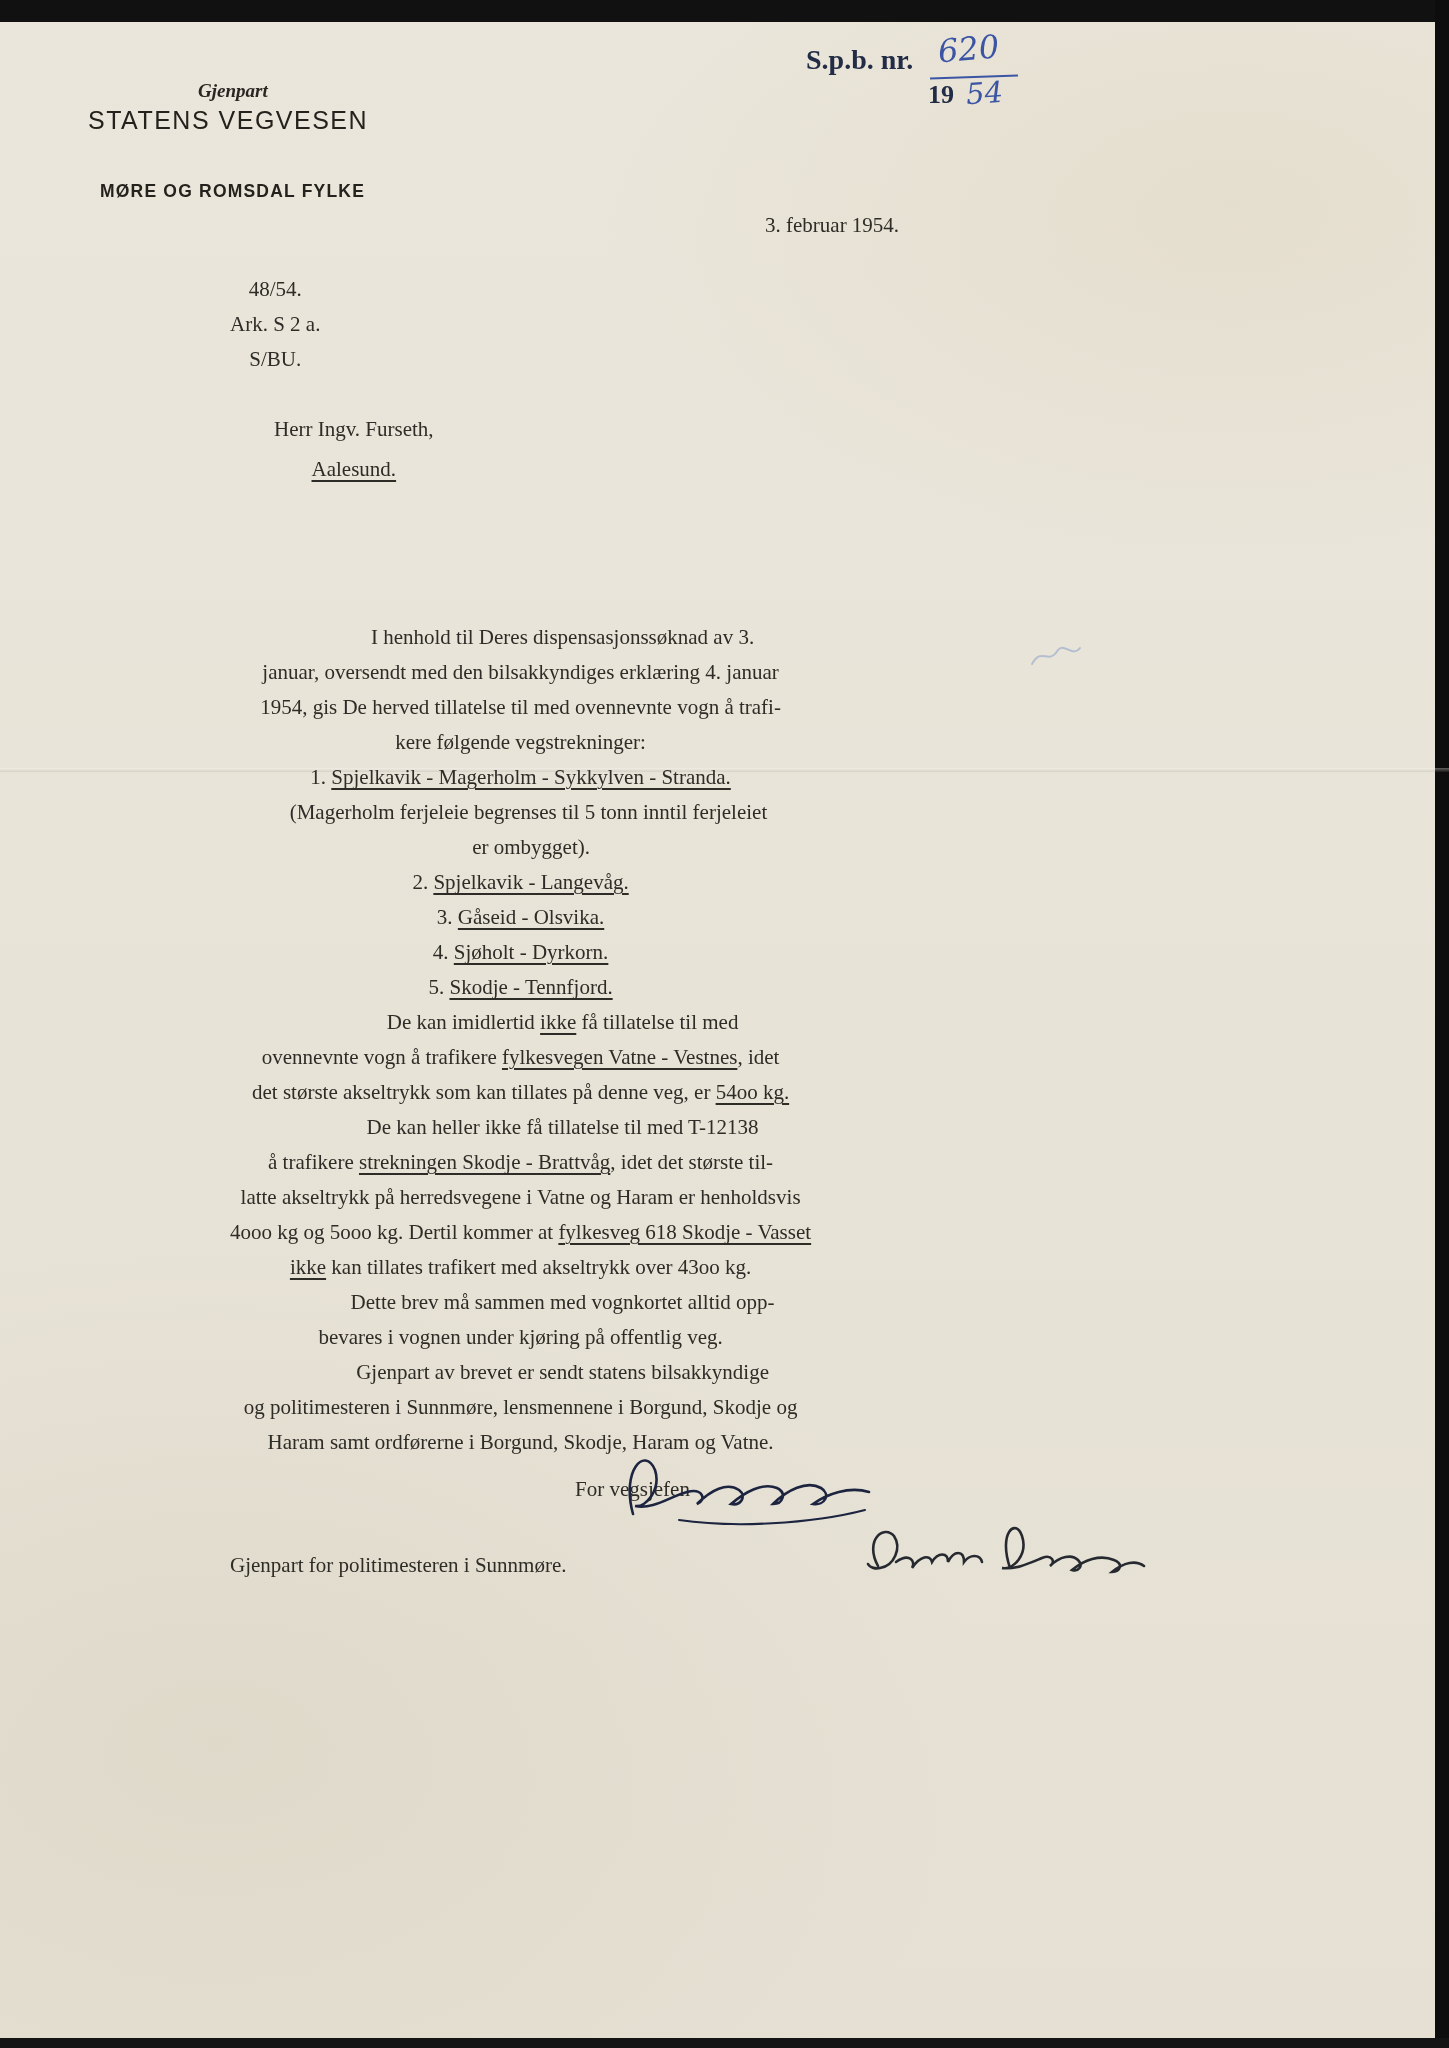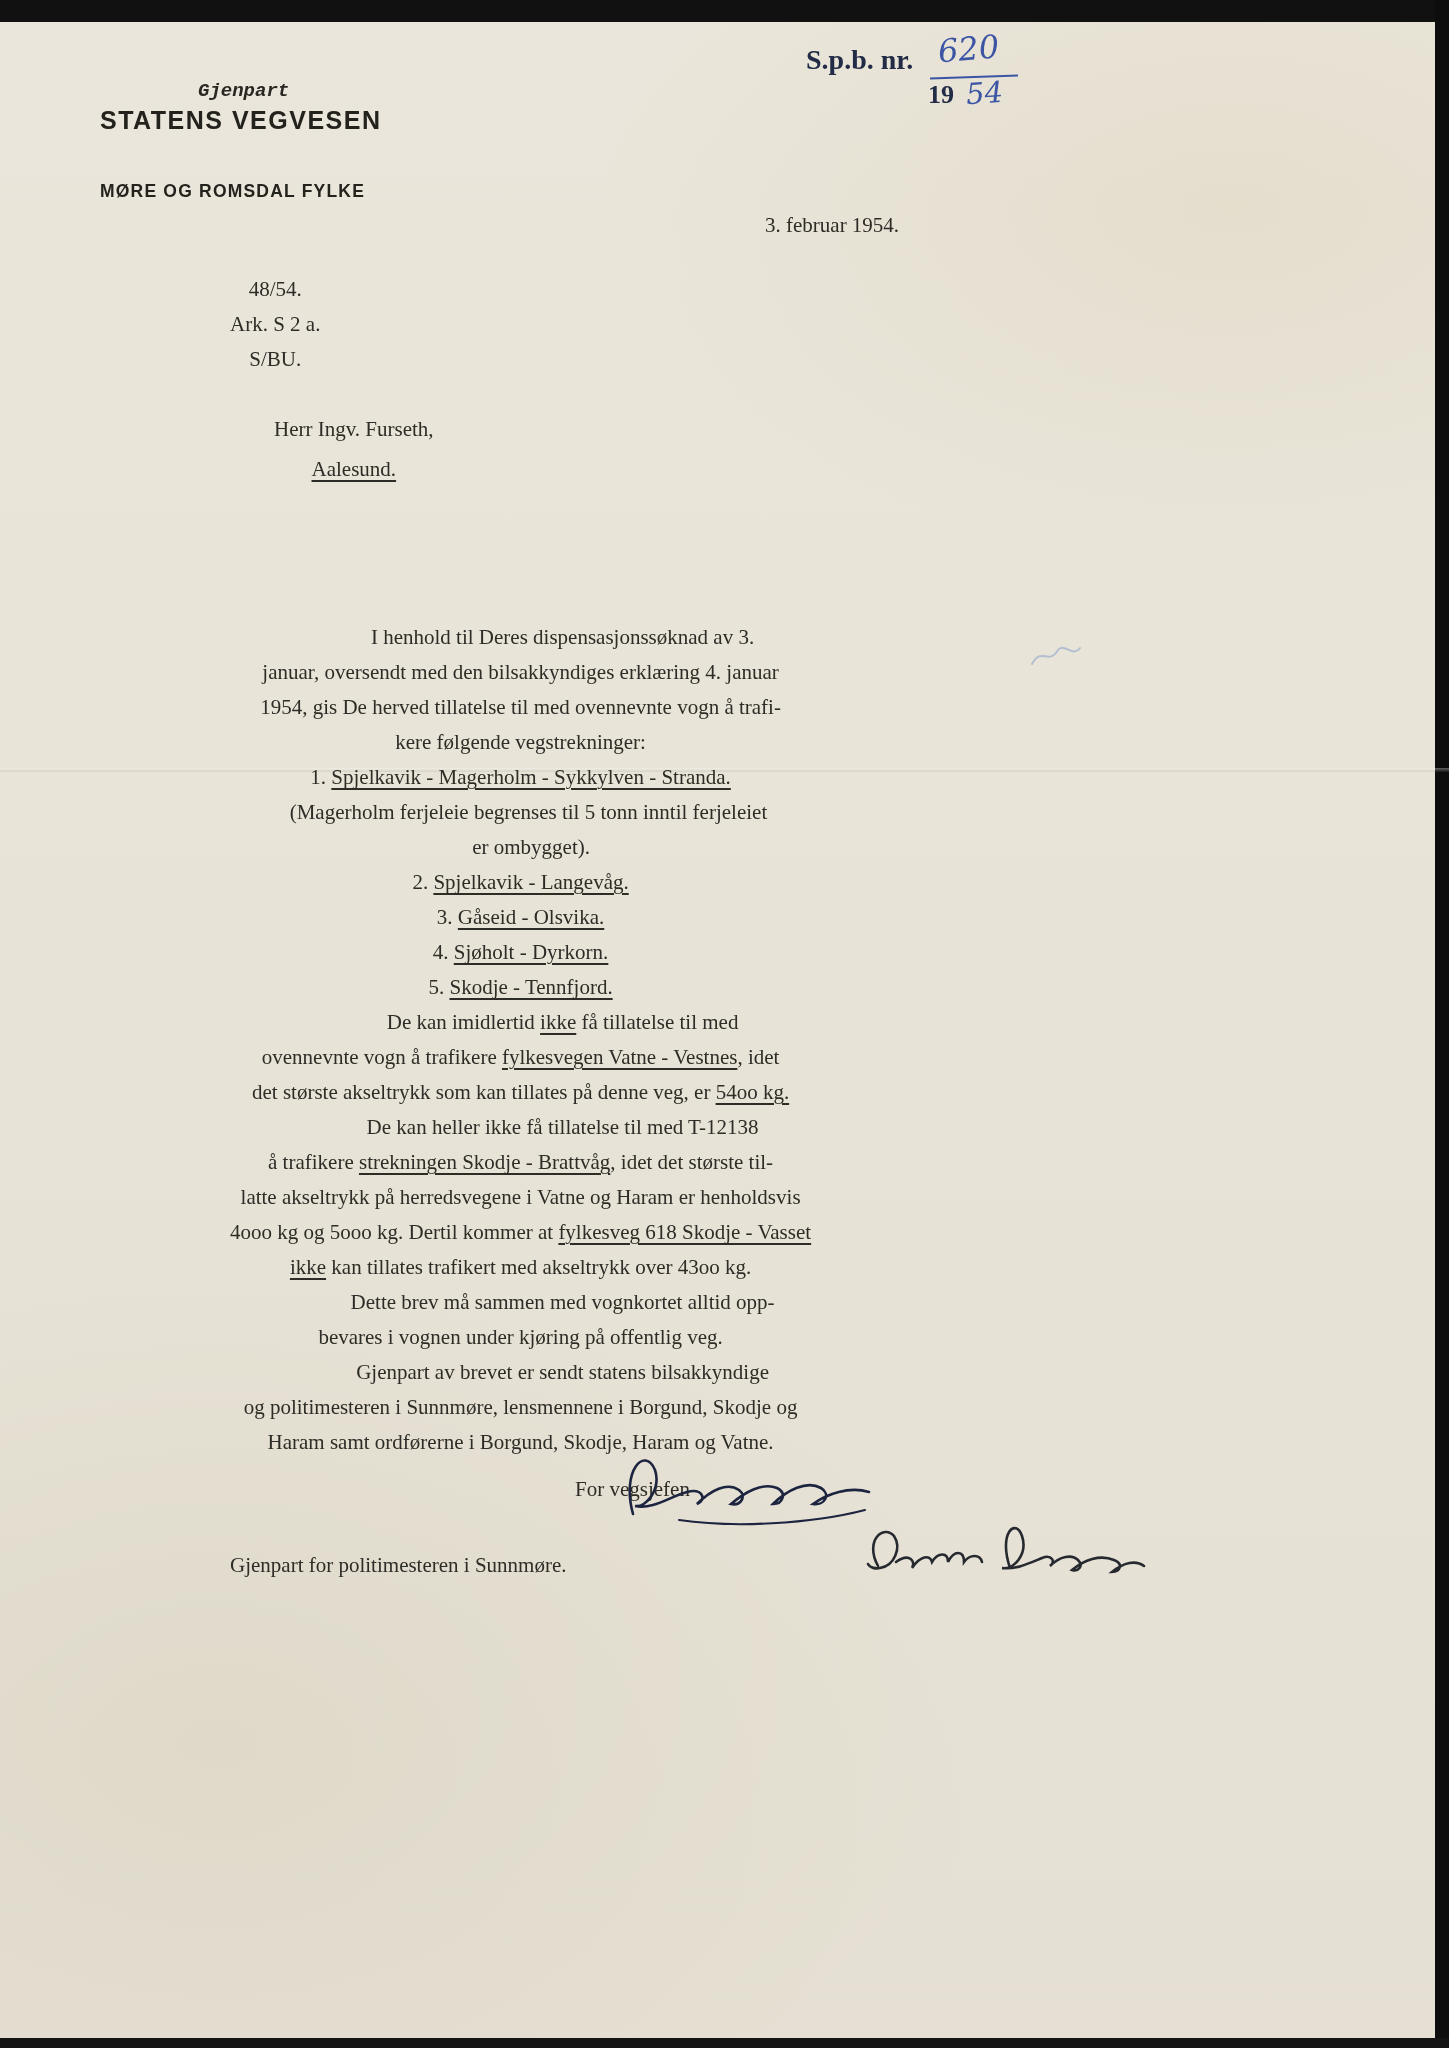--- a/index.html
+++ b/index.html
@@ -36,24 +36,24 @@
   .stamp-fill-line { position:absolute; left:930px; top:76px; width:88px;
     border-top:2px solid #3b55a4; transform:rotate(-2deg); }
   .stamp-year-printed { position:absolute; left:928px; top:80px;
     font-family:"Liberation Serif", serif; font-weight:bold; font-size:26px; color:#222c46; }
   .stamp-year-written { position:absolute; left:966px; top:76px;
     font-family:"DejaVu Serif", serif; font-style:italic; font-size:29px; color:#3b55a4;
     transform:rotate(-4deg); }
 
   
   .copy-note { position:absolute; left:198px; top:80px;
-    font-family:Liberation Mono, monospace; font-style:italic; font-weight:bold;
+    font-family:Liberation Serif, serif; font-style:italic; font-weight:bold;
     font-size:19px; color:#2a2722; }
-  .org-name { position:absolute; left:100px; top:106px;
-    font-family:"Liberation Sans", sans-serif; font-weight:bold; font-size:25px;
+  .org-name { position:absolute; left:88px; top:106px;
+    font-family:"Liberation Sans", sans-serif; font-weight:normal; font-size:25px;
     letter-spacing:1.5px; color:#24221d; }
   .org-region { position:absolute; left:100px; top:138px;
     font-family:"Liberation Sans", sans-serif; font-weight:bold; font-size:17.5px;
     letter-spacing:1.2px; color:#24221d;margin-top:43px; }
 
   .date-line   { position:absolute; left:765px; top:208px; }
   .ref-block   { position:absolute; left:230px; top:272px; }
   .recipient   { position:absolute; left:230px; top:412px; }
   .recipient .tw-line { height:40px;margin-left:44px; }
   .subject     { position:absolute; left:230px; top:498px; }

